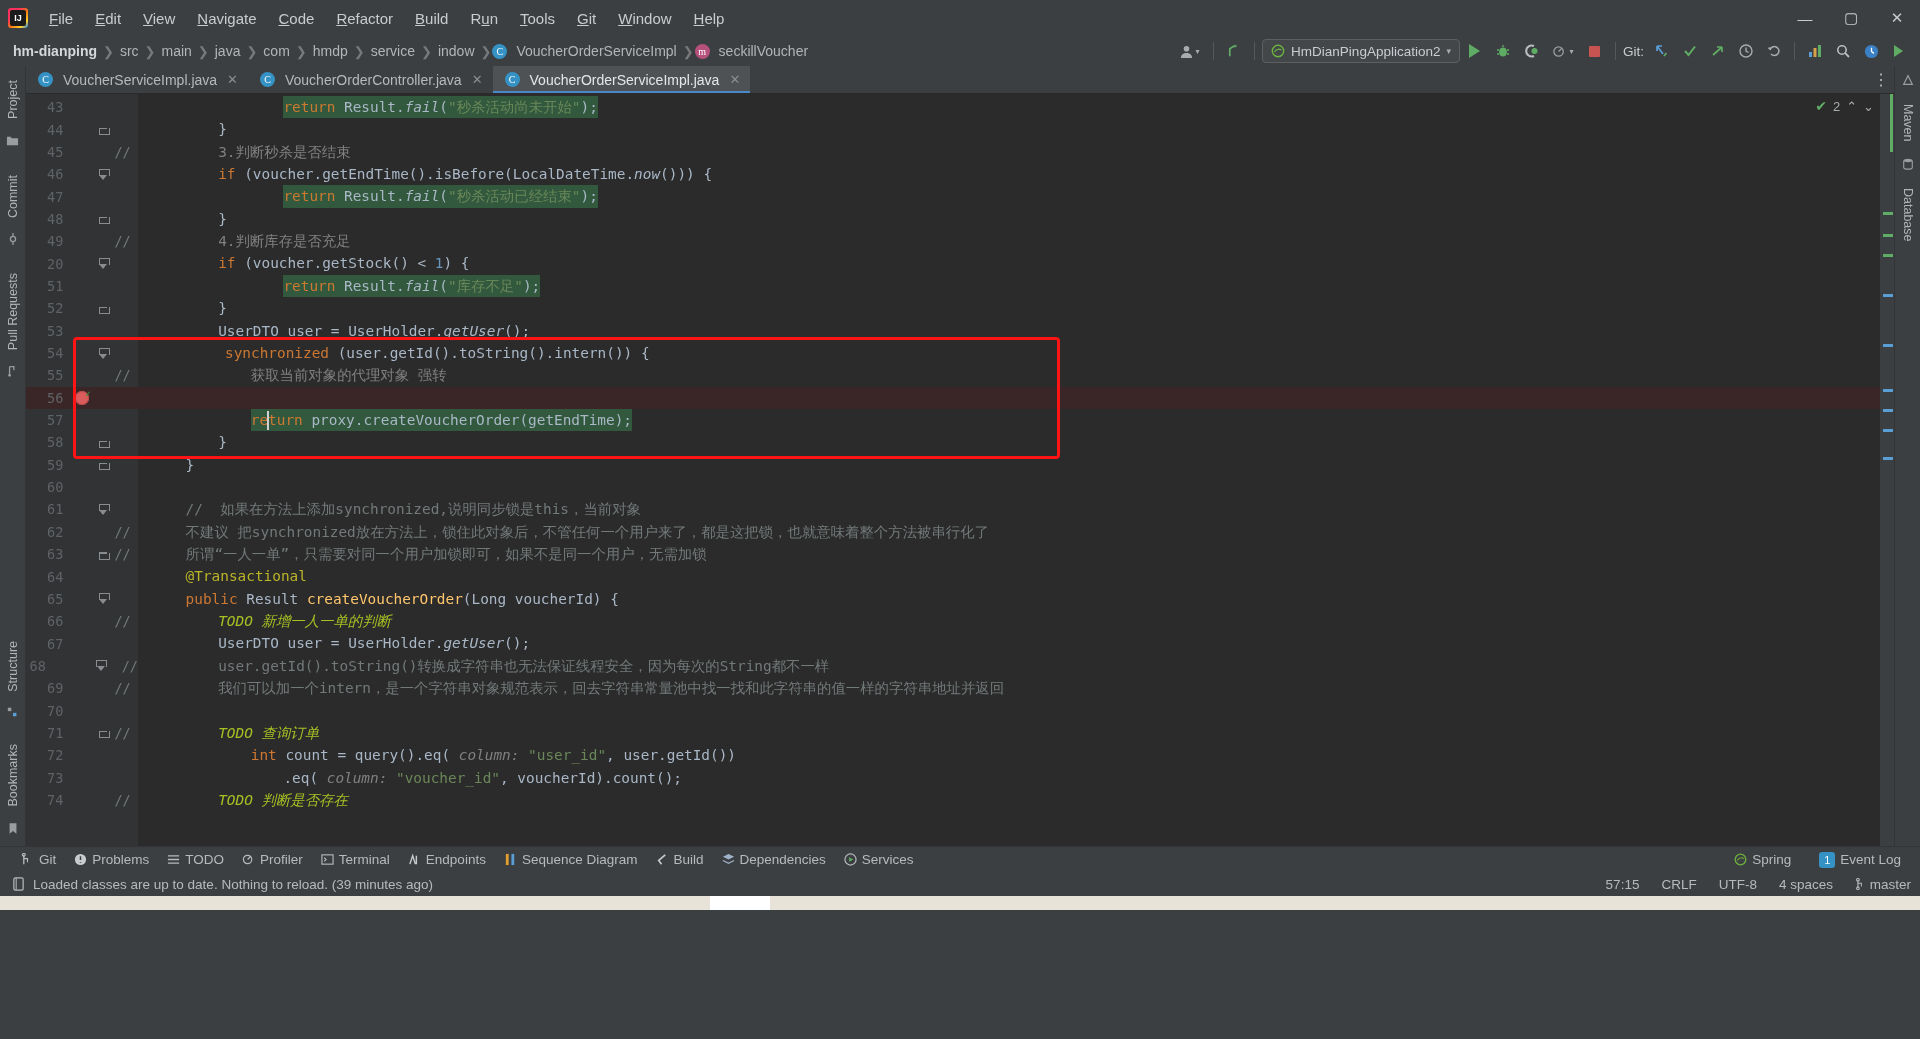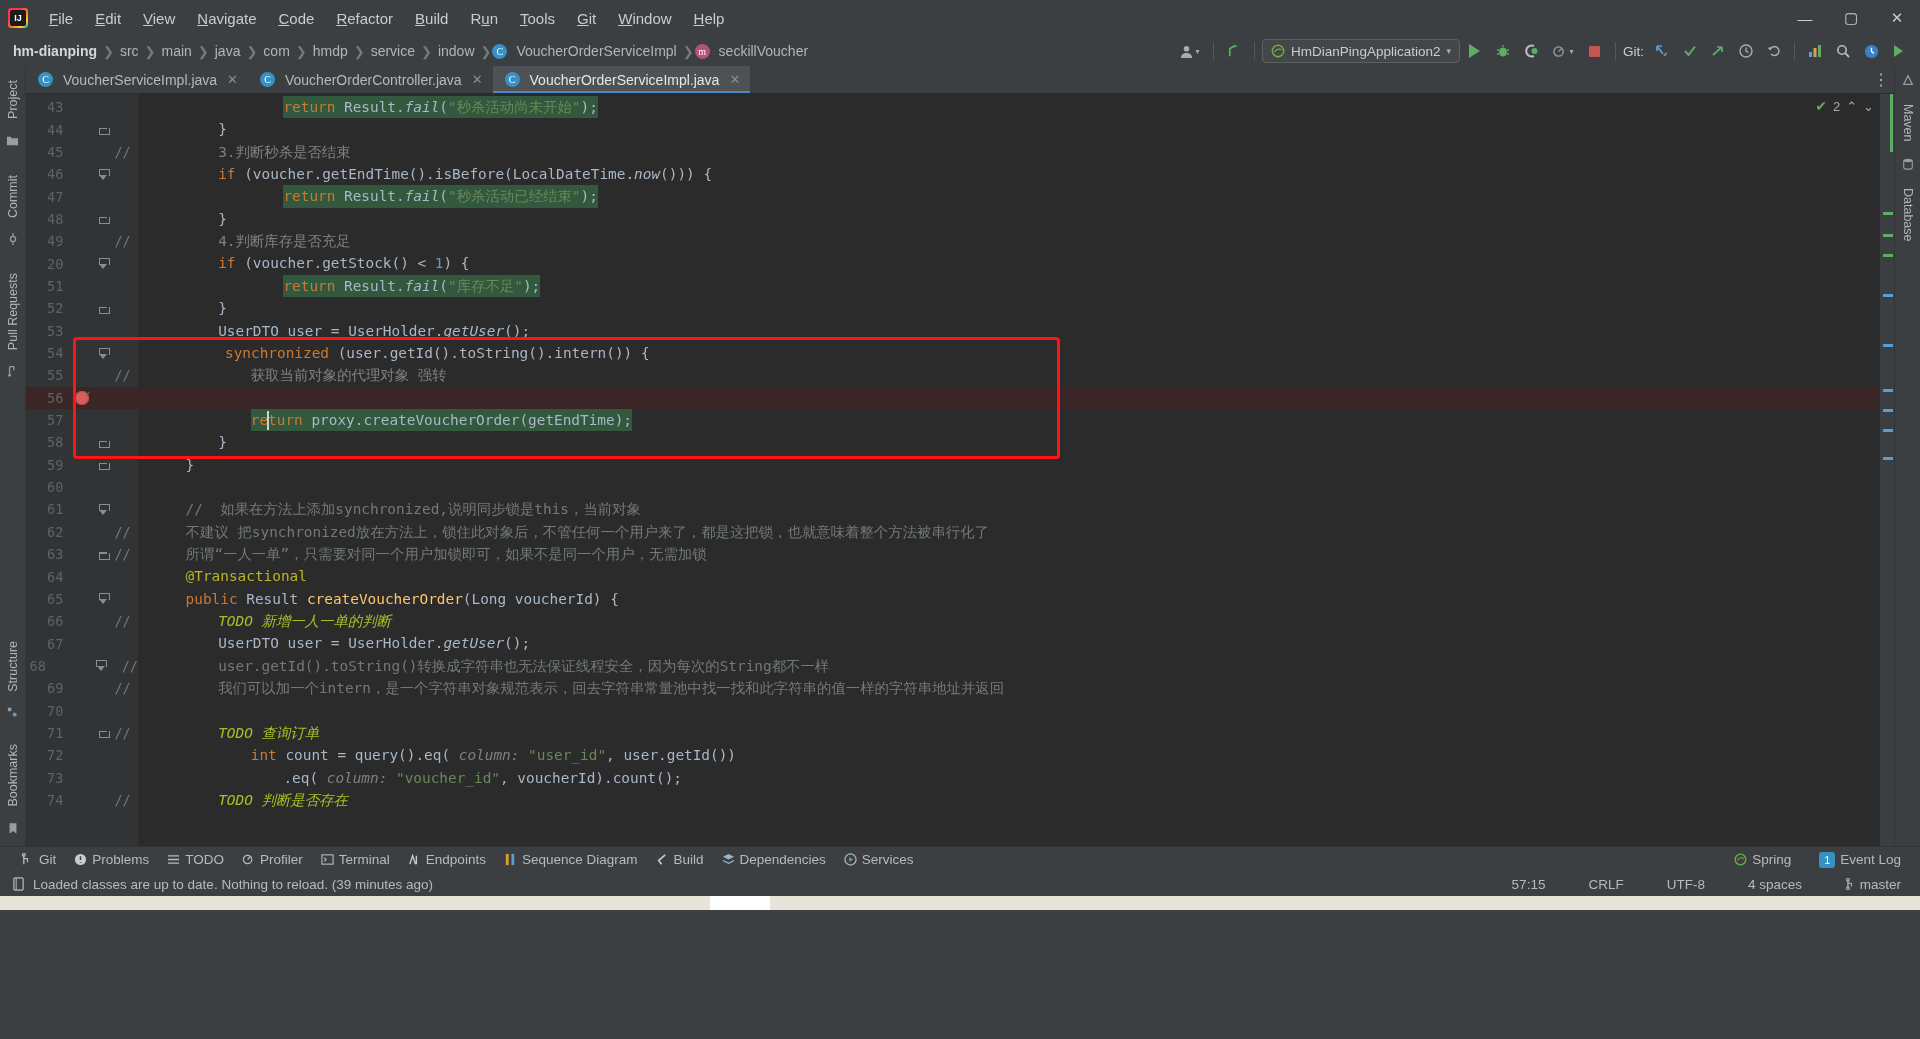--- a/index.html
+++ b/index.html
@@ -201,21 +201,21 @@
   .bright { margin-left:auto; display:flex; align-items:center; gap:10px; padding-right:10px; }
   .badge {
     width:16px;height:16px;border-radius:3px;background:#3592c4;color:#fff;font-size:11px;
     display:inline-flex;align-items:center;justify-content:center;
   }
 
   .statusbar {
     height: 24px; flex:0 0 24px; background:#3c3f41; display:flex; align-items:center;
     padding-left:12px; font-size:13.5px; color:#b7babc; gap:8px;
   }
-  .sright { margin-left:auto; display:flex; align-items:center; gap:33px; padding-right:14px; }
+  .sright { margin-left:auto; display:flex; align-items:center; gap:12px; padding-right:4px; }
   .sitem { padding:2px 5px; border-radius:3px; white-space:nowrap; }
 
   
   .taskbar { height:14px; flex:0 0 14px; background:#d8d3c8; display:flex; }
   .tb-seg { height:14px; }
 </style>
 </head>
 <body>
 
 <div class="app">

